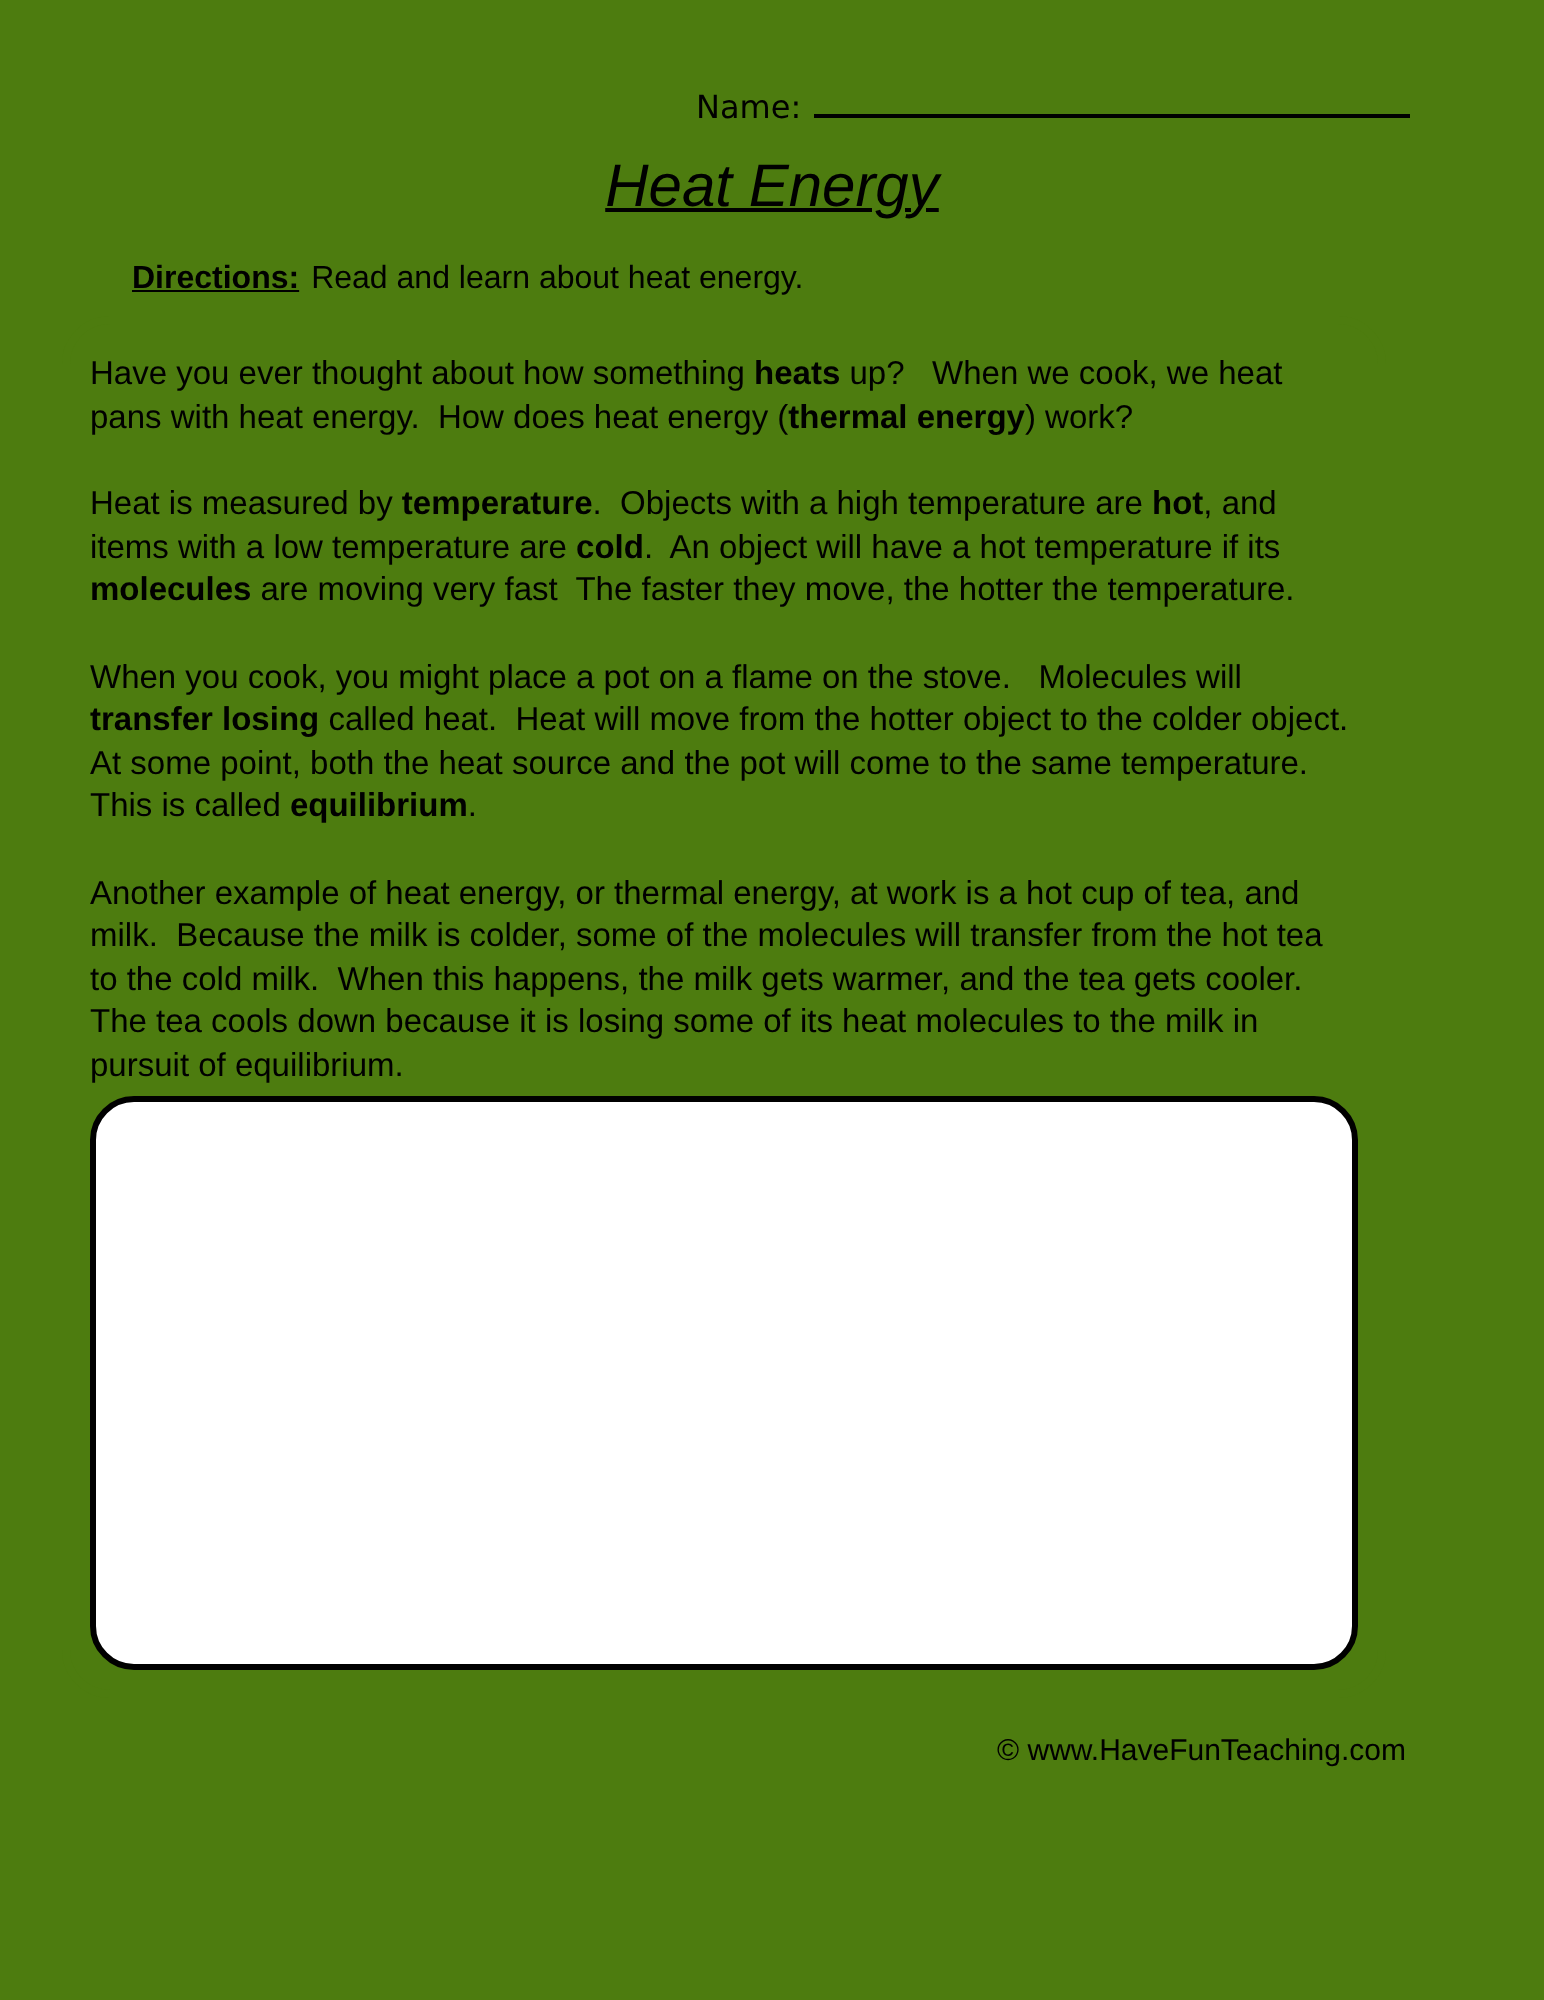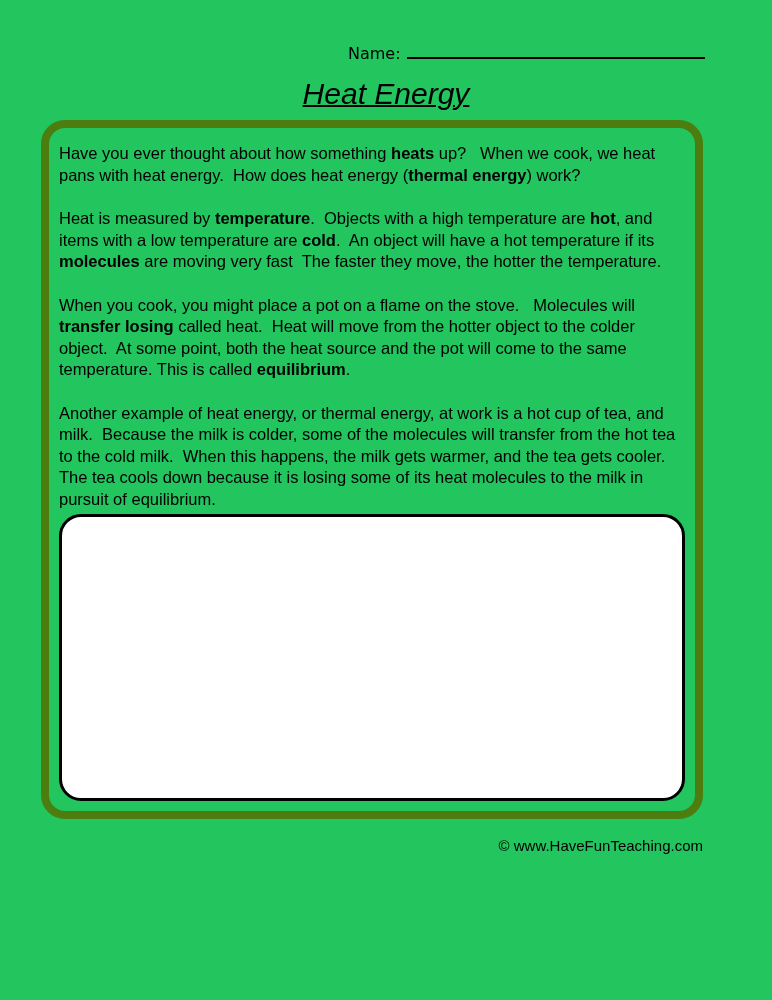--- a/index.html
+++ b/index.html
@@ -1,20 +1,20 @@
 <!DOCTYPE html>
 <html><head>
 <meta charset="utf-8">
 <style>
   * { box-sizing: border-box; }
   html, body { margin: 0; padding: 0; background: #ffffff; }
   .page {
     width: 772px;
     height: 1000px;
-    background: #22c55e;
+    background: #4d7c0f;
     color: #000000;
     font-family: "Liberation Sans", sans-serif;
     position: relative;
     padding-top: 44px;
     overflow: hidden;
   }
   .name-row {
     margin-left: 348px;
     font-size: 16px;
     line-height: 20px;
@@ -42,23 +42,23 @@
     margin: 18px 0 0 66px;
     font-size: 16px;
     line-height: 20px;
   }
   .directions-label {
     font-weight: bold;
     text-decoration: underline;
     margin-right: 6px;
   }
   .passage-box {
-    margin: 8px 0 0 41px;
+    margin: 8px 0 0 31px;
     width: 662px;
-    border: 8px solid #4d7c0f;
+    border: 4px solid #4d7c0f;
     border-radius: 24px;
     padding: 15px 10px 10px 10px;
   }
   p.passage {
     font-size: 16.5px;
     line-height: 21.5px;
     margin: 0 0 22px 0;
     white-space: pre-wrap;
   }
   p.passage:last-of-type { margin-bottom: 4px; }
@@ -81,20 +81,23 @@
 <body>
 
 <div class="page">
 
   <div class="name-row">
     <span class="name-label">Name:</span><span class="name-line"></span>
   </div>
 
   <h1 class="title">Heat Energy</h1>
 
+  <div class="directions">
+    <span class="directions-label">Directions:</span><span>Read and learn about heat energy.</span>
+  </div>
 
   <div class="passage-box">
     <p class="passage"><span>Have you ever thought about how something </span><span class="b">heats</span><span> up?   When we cook, we heat pans with heat energy.  How does heat energy (</span><span class="b">thermal energy</span><span>) work?</span></p>
     <p class="passage"><span>Heat is measured by </span><span class="b">temperature</span><span>.  Objects with a high temperature are </span><span class="b">hot</span><span>, and items with a low temperature are </span><span class="b">cold</span><span>.  An object will have a hot temperature if its </span><span class="b">molecules</span><span> are moving very fast  The faster they move, the hotter the temperature.</span></p>
     <p class="passage"><span>When you cook, you might place a pot on a flame on the stove.   Molecules will </span><span class="b">transfer losing</span><span> called heat.  Heat will move from the hotter object to the colder object.  At some point, both the heat source and the pot will come to the same temperature. This is called </span><span class="b">equilibrium</span><span>.</span></p>
     <p class="passage"><span>Another example of heat energy, or thermal energy, at work is a hot cup of tea, and milk.  Because the milk is colder, some of the molecules will transfer from the hot tea to the cold milk.  When this happens, the milk gets warmer, and the tea gets cooler.  The tea cools down because it is losing some of its heat molecules to the milk in pursuit of equilibrium.</span></p>
     <div class="drawing-box"></div>
   </div>
 
   <div class="footer">© www.HaveFunTeaching.com</div>

